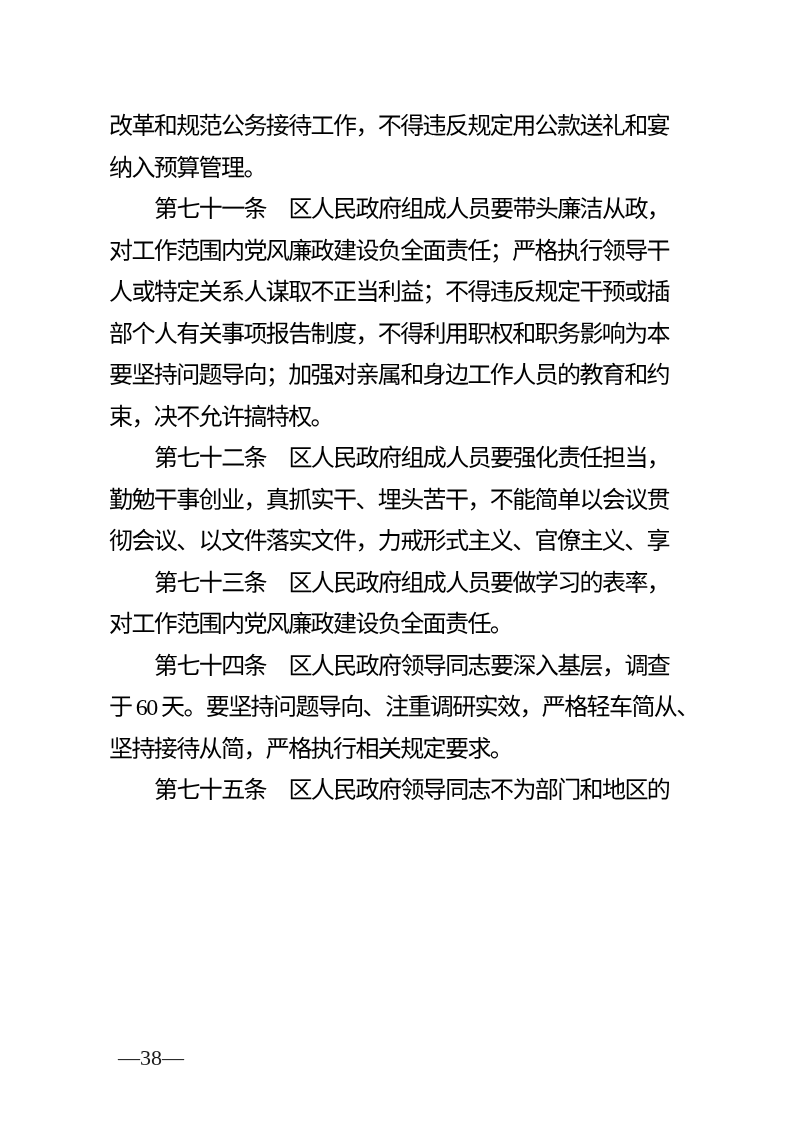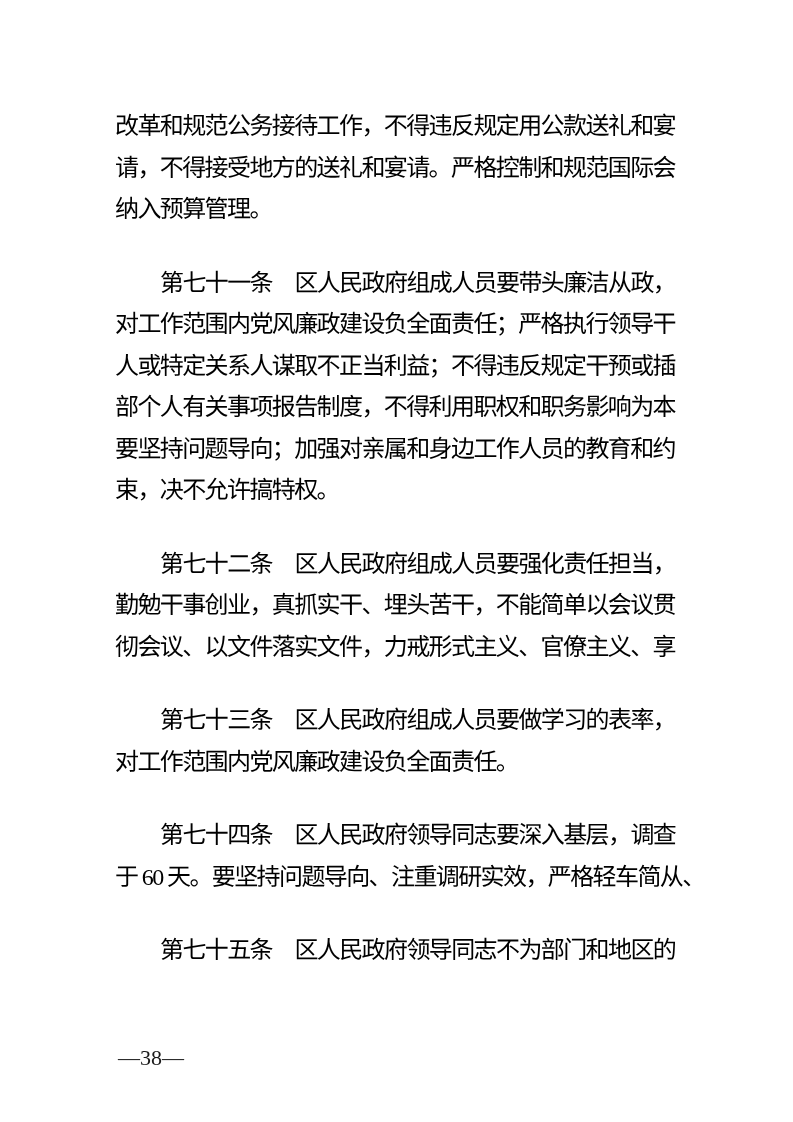--- a/index.html
+++ b/index.html
@@ -11,64 +11,63 @@
     position: relative;
     width: 793px;
     height: 1122px;
     background: #ffffff;
     overflow: hidden;
     font-family: "Liberation Serif", serif;
     color: #000000;
   }
   .content {
     position: absolute;
-    left: 115px;
+    left: 109px;
     top: 106px;
     width: 566px;
   }
   .line {
     white-space: nowrap;
     height: 41.5px;
     line-height: 41.5px;
     font-size: 24px;
     letter-spacing: -1.6px;
     color: #000000;
   }
   .line.indent {
     text-indent: 45px;
-    margin-top: 32px;
   }
   .footer {
     position: absolute;
     left: 118px;
     top: 1043px;
     font-size: 22px;
     line-height: 30px;
     letter-spacing: 0;
     color: #1a1a1a;
     font-family: "Liberation Serif", serif;
   }
 </style>
 </head>
 <body>
 
 <div class="page">
   <div class="content">
       <div class="line">改革和规范公务接待工作，不得违反规定用公款送礼和宴</div>
-      <div class="line">请，不得接受地方的送礼和宴请。严格控制和规范国际会</div>
       <div class="line">纳入预算管理。</div>
       <div class="line indent">第七十一条　区人民政府组成人员要带头廉洁从政，</div>
       <div class="line">对工作范围内党风廉政建设负全面责任；严格执行领导干</div>
       <div class="line">人或特定关系人谋取不正当利益；不得违反规定干预或插</div>
       <div class="line">部个人有关事项报告制度，不得利用职权和职务影响为本</div>
       <div class="line">要坚持问题导向；加强对亲属和身边工作人员的教育和约</div>
       <div class="line">束，决不允许搞特权。</div>
       <div class="line indent">第七十二条　区人民政府组成人员要强化责任担当，</div>
       <div class="line">勤勉干事创业，真抓实干、埋头苦干，不能简单以会议贯</div>
       <div class="line">彻会议、以文件落实文件，力戒形式主义、官僚主义、享</div>
       <div class="line indent">第七十三条　区人民政府组成人员要做学习的表率，</div>
       <div class="line">对工作范围内党风廉政建设负全面责任。</div>
       <div class="line indent">第七十四条　区人民政府领导同志要深入基层，调查</div>
       <div class="line">于 60 天。要坚持问题导向、注重调研实效，严格轻车简从、</div>
+      <div class="line">坚持接待从简，严格执行相关规定要求。</div>
       <div class="line indent">第七十五条　区人民政府领导同志不为部门和地区的</div>
     </div>
   <div class="footer">—38—</div>
 </div>
 
 </body></html>

